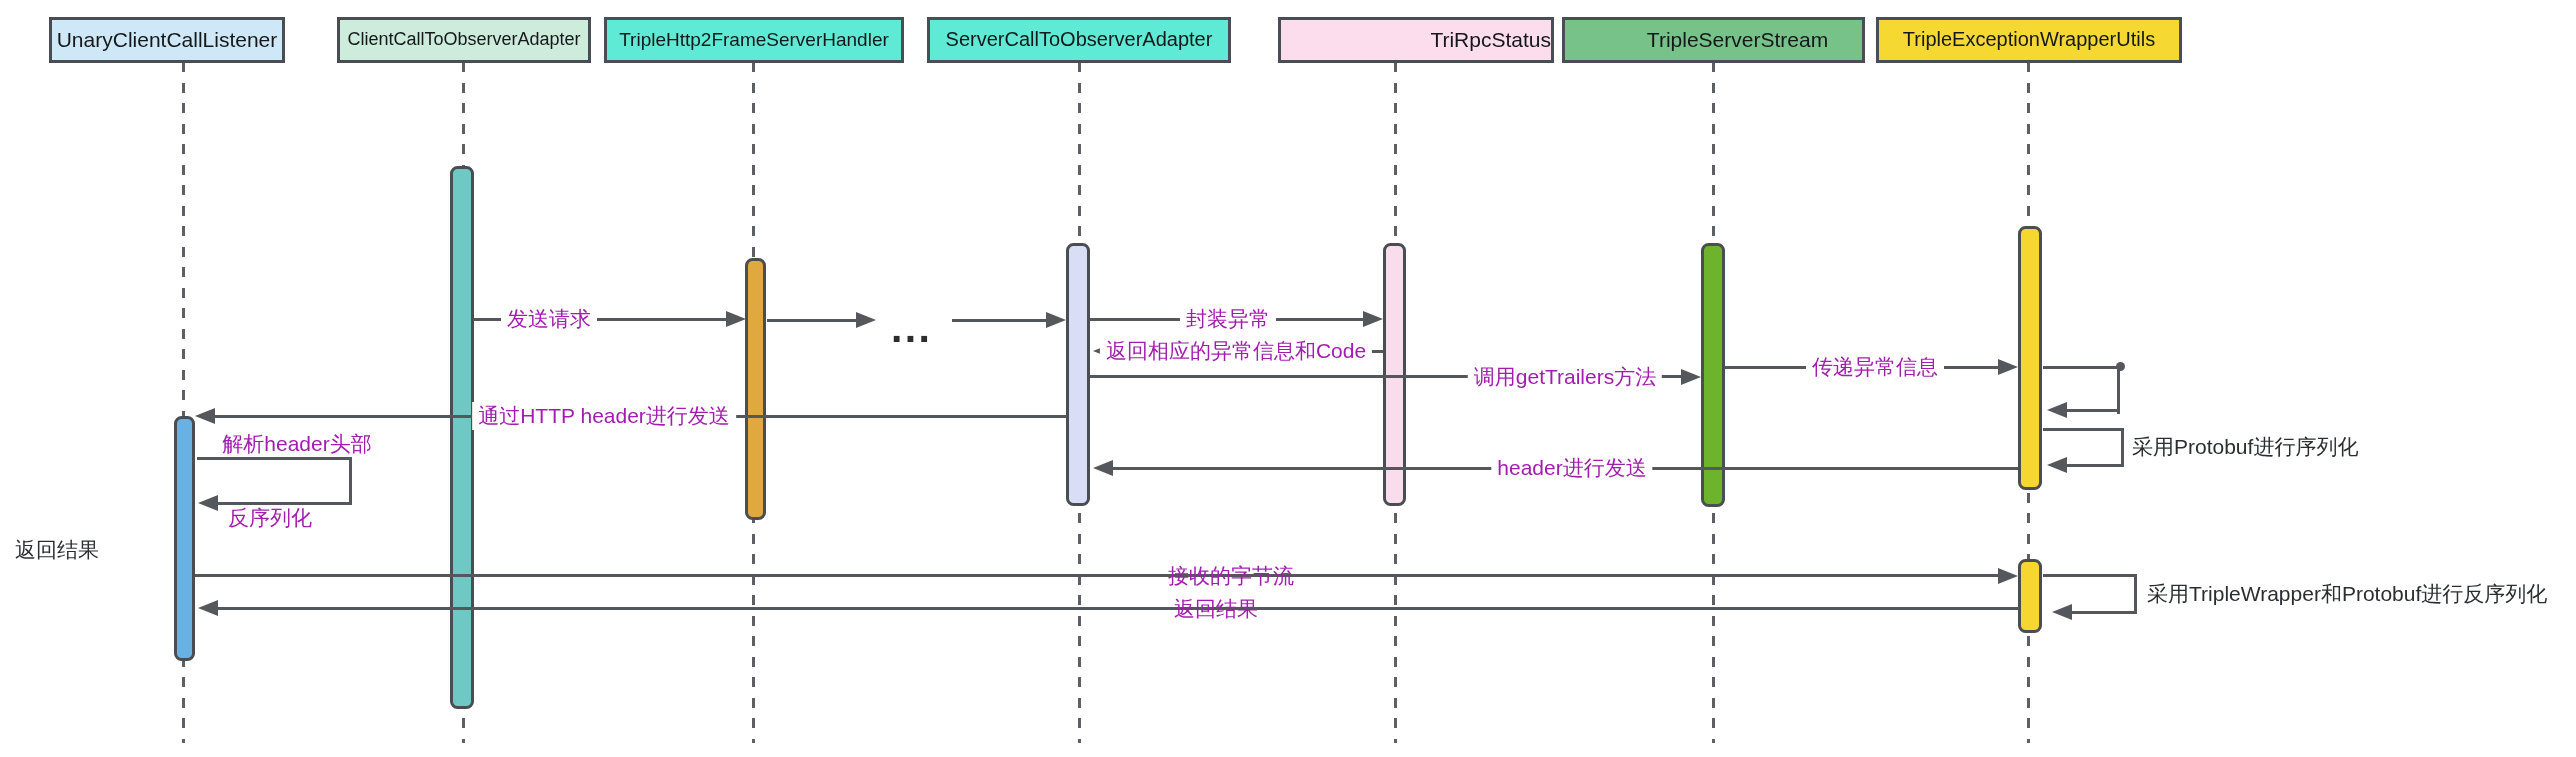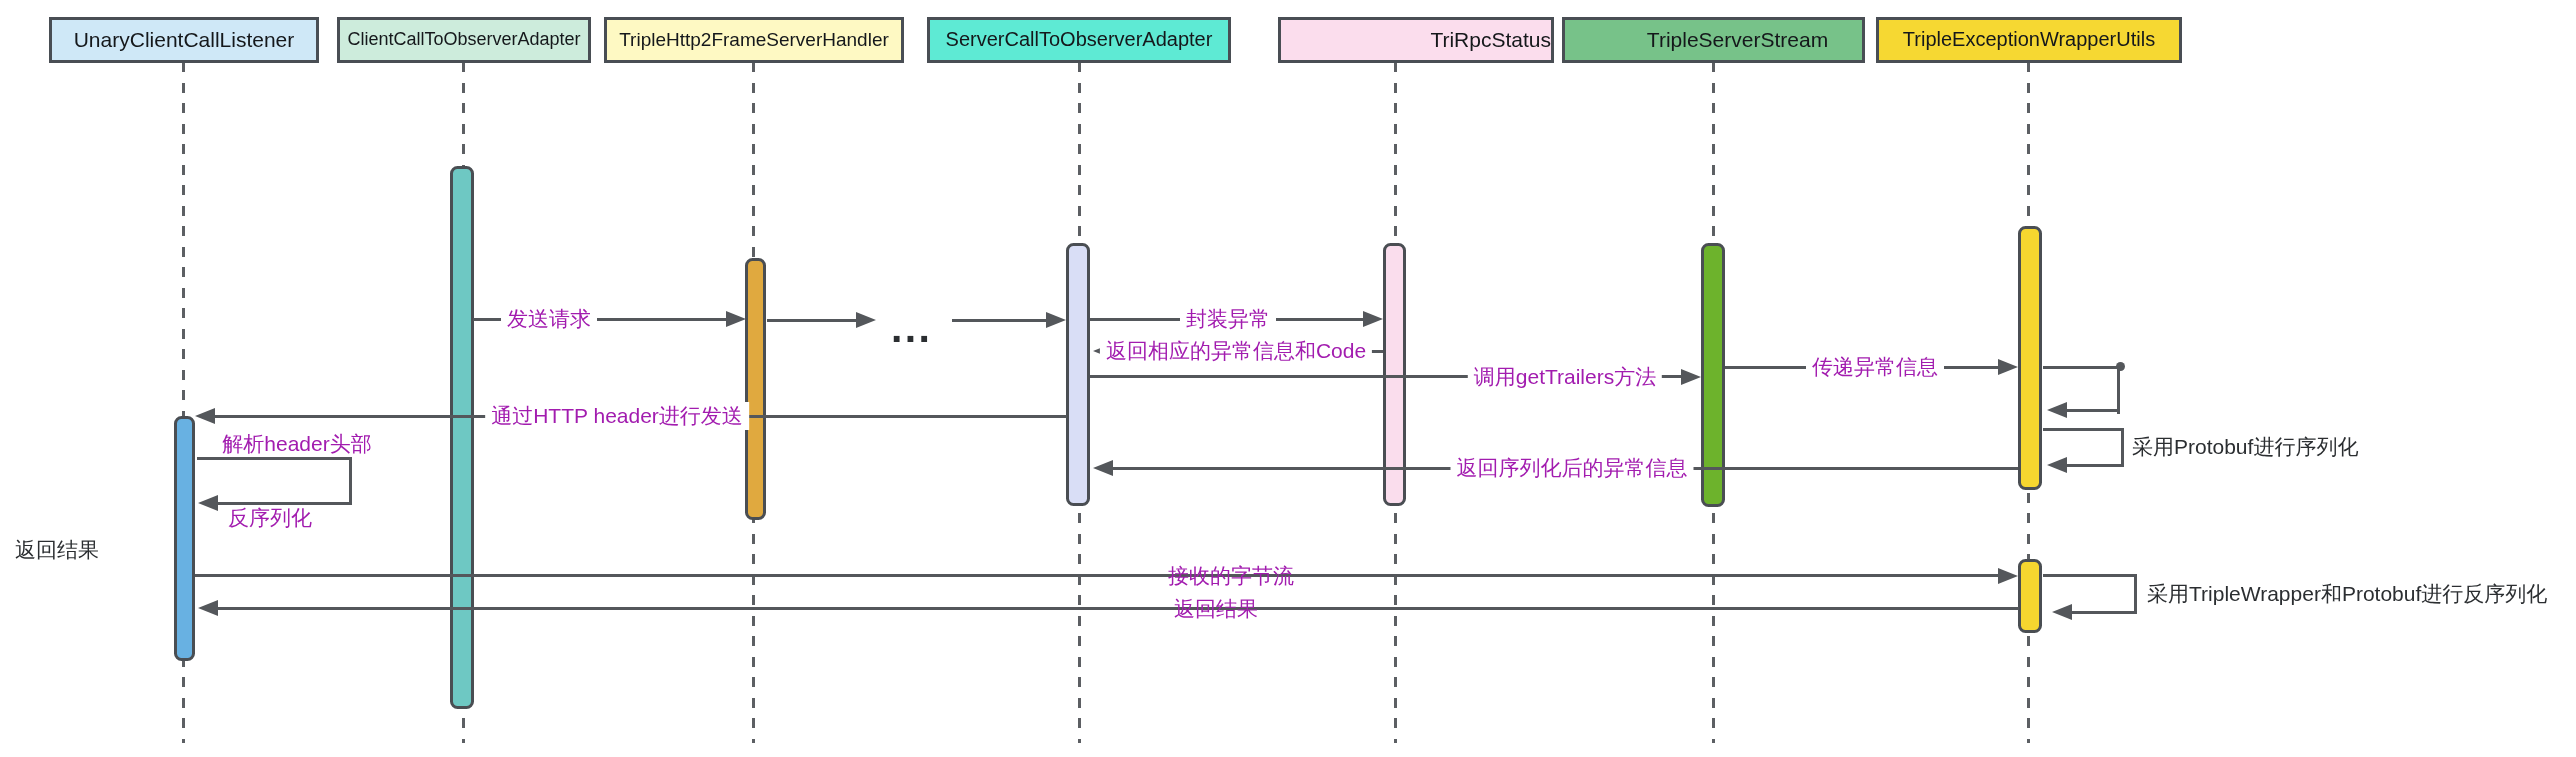--- a/index.html
+++ b/index.html
@@ -33,27 +33,27 @@
 <div class="canvas">
 
   <div class="lifeline" style="left:182px"></div>
   <div class="lifeline" style="left:462px"></div>
   <div class="lifeline" style="left:752px"></div>
   <div class="lifeline" style="left:1078px"></div>
   <div class="lifeline" style="left:1394px"></div>
   <div class="lifeline" style="left:1712px"></div>
   <div class="lifeline" style="left:2027px"></div>
 
-  <div class="pbox" style="left: 49px; width: 270px; background-color: rgb(207, 232, 247);">
+  <div class="pbox" style="left: 49px; width: 236px; background-color: rgb(207, 232, 247);">
       <span>UnaryClientCallListener</span>
     </div>
   <div class="pbox" style="left: 337px; width: 254px; font-size: 18px; background-color: rgb(205, 236, 220);">
       <span>ClientCallToObserverAdapter</span>
     </div>
-  <div class="pbox" style="left: 604px; width: 300px; font-size: 19px; background-color: #fef9c3;">
+  <div class="pbox" style="left: 604px; width: 300px; font-size: 19px; background-color: #5eead4;">
       <span>TripleHttp2FrameServerHandler</span>
     </div>
   <div class="pbox" style="left: 927px; width: 304px; font-size: 20px; background-color: #5eead4;">
       <span>ServerCallToObserverAdapter</span>
     </div>
   <div class="pbox" style="left: 1278px; width: 276px; background-color: rgb(251, 221, 237); justify-content: flex-end;">
       <span>TriRpcStatus</span>
     </div>
   <div class="pbox" style="left: 1562px; width: 303px; background-color: rgb(119, 194, 137); padding-left: 48px;">
       <span>TripleServerStream</span>
@@ -106,32 +106,32 @@
   <div class="arr-l" style="left:2047px;top:402px;"></div>
 
   <div class="line-h" style="left:2043px;top:428px;width:81px;"></div>
   <div class="line-v" style="left:2121px;top:428px;height:39px;"></div>
   <div class="line-h" style="left:2065px;top:464px;width:59px;"></div>
   <div class="arr-l" style="left:2047px;top:457px;"></div>
   <div class="loop-label" style="left:2132px;top:447px;">采用Protobuf进行序列化</div>
 
   <div class="line-h" style="left:214px;top:415px;width:853px;"></div>
   <div class="arr-l" style="left:195px;top:408px;"></div>
-  <div class="msg-label" style="left:604px;top:416px;margin-left:13px;">通过HTTP header进行发送</div>
+  <div class="msg-label" style="left:604px;top:416px;">通过HTTP header进行发送</div>
 
   <div class="line-h" style="left:197px;top:457px;width:155px;"></div>
   <div class="line-v" style="left:349px;top:457px;height:48px;"></div>
   <div class="line-h" style="left:217px;top:502px;width:135px;"></div>
   <div class="arr-l" style="left:198px;top:495px;"></div>
   <div class="msg-label nobg" style="left:297px;top:444px;">解析header头部</div>
   <div class="msg-label nobg" style="left:270px;top:518px;">反序列化</div>
 
   <div class="line-h" style="left:1111px;top:467px;width:907px;"></div>
   <div class="arr-l" style="left:1093px;top:460px;"></div>
-  <div class="msg-label" style="left:1572px;top:468px;">返回序列化后的异常信息</div>
+  <div class="msg-label" style="left:1572px;top:468px;">header进行发送</div>
 
   <div class="free-label" style="left:15px;top:536px;">返回结果</div>
 
   <div class="line-h" style="left:195px;top:574px;width:1805px;"></div>
   <div class="arr-r" style="left:1998px;top:568px;"></div>
   <div class="msg-label nobg" style="left:1231px;top:576px;">接收的字节流</div>
 
   <div class="line-h" style="left:2043px;top:574px;width:94px;"></div>
   <div class="line-v" style="left:2134px;top:574px;height:40px;"></div>
   <div class="line-h" style="left:2070px;top:611px;width:67px;"></div>

